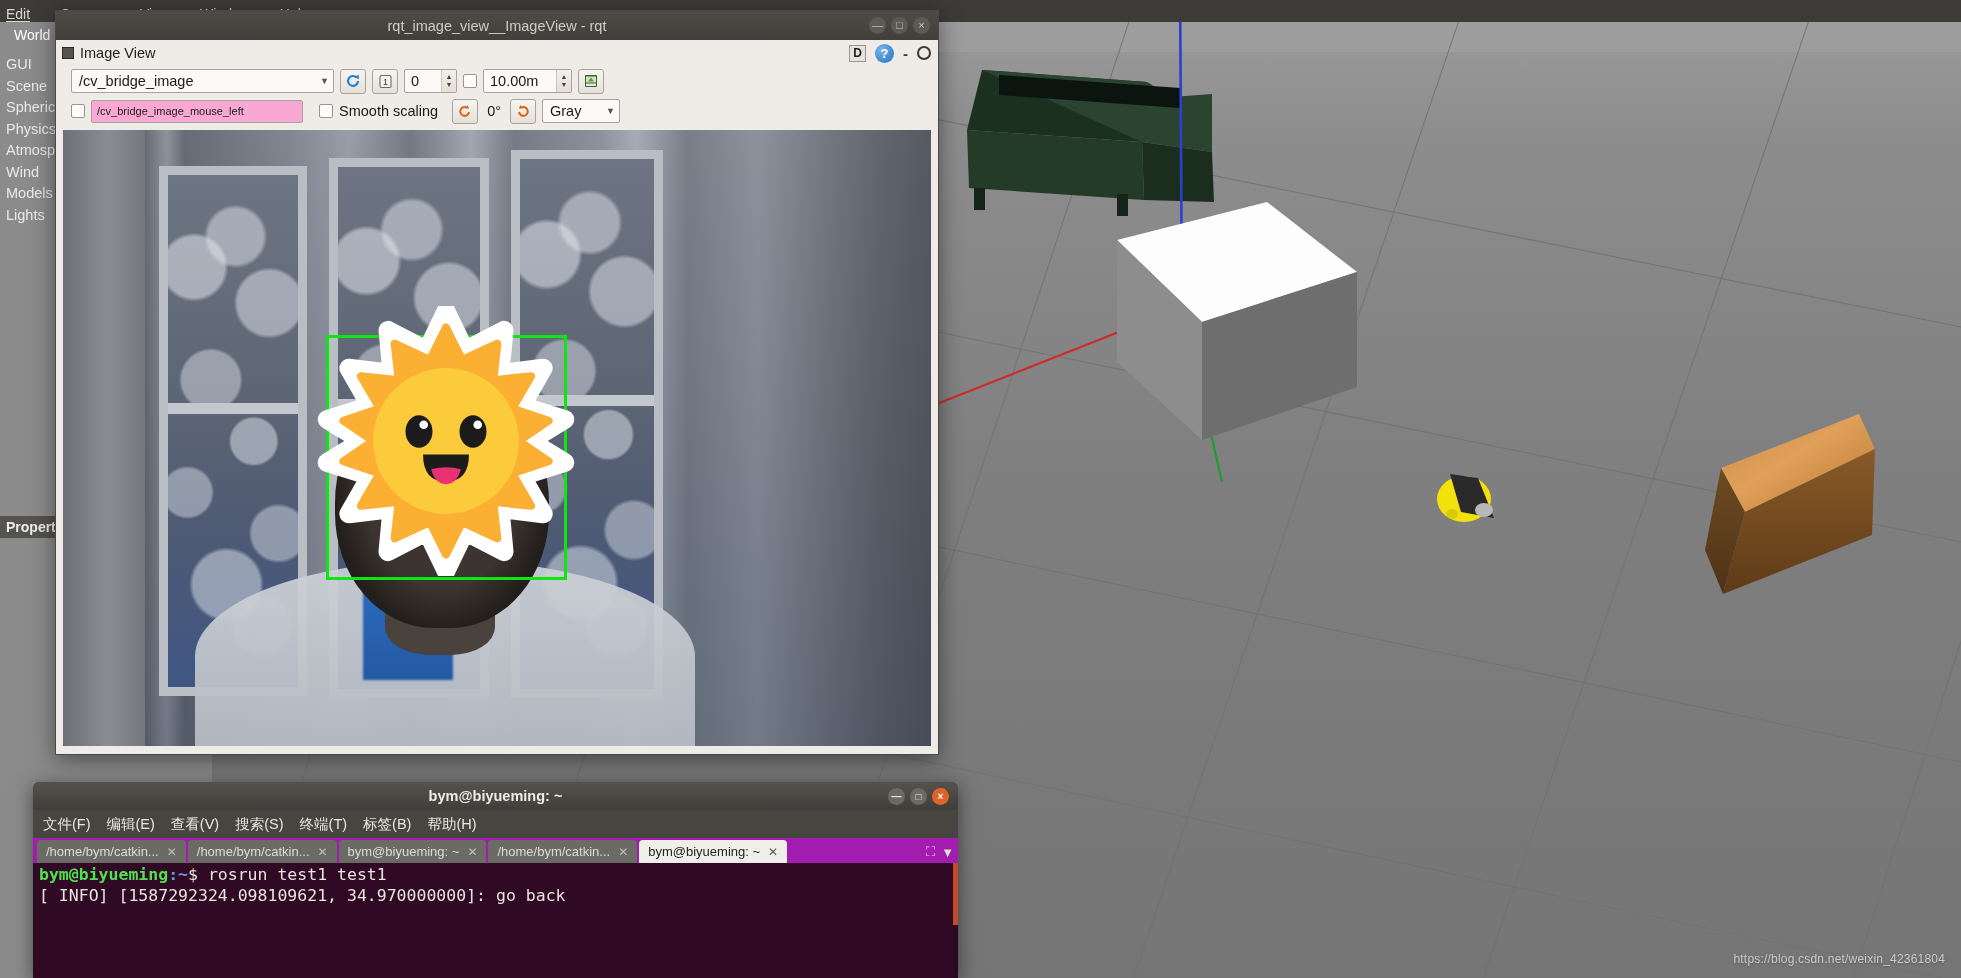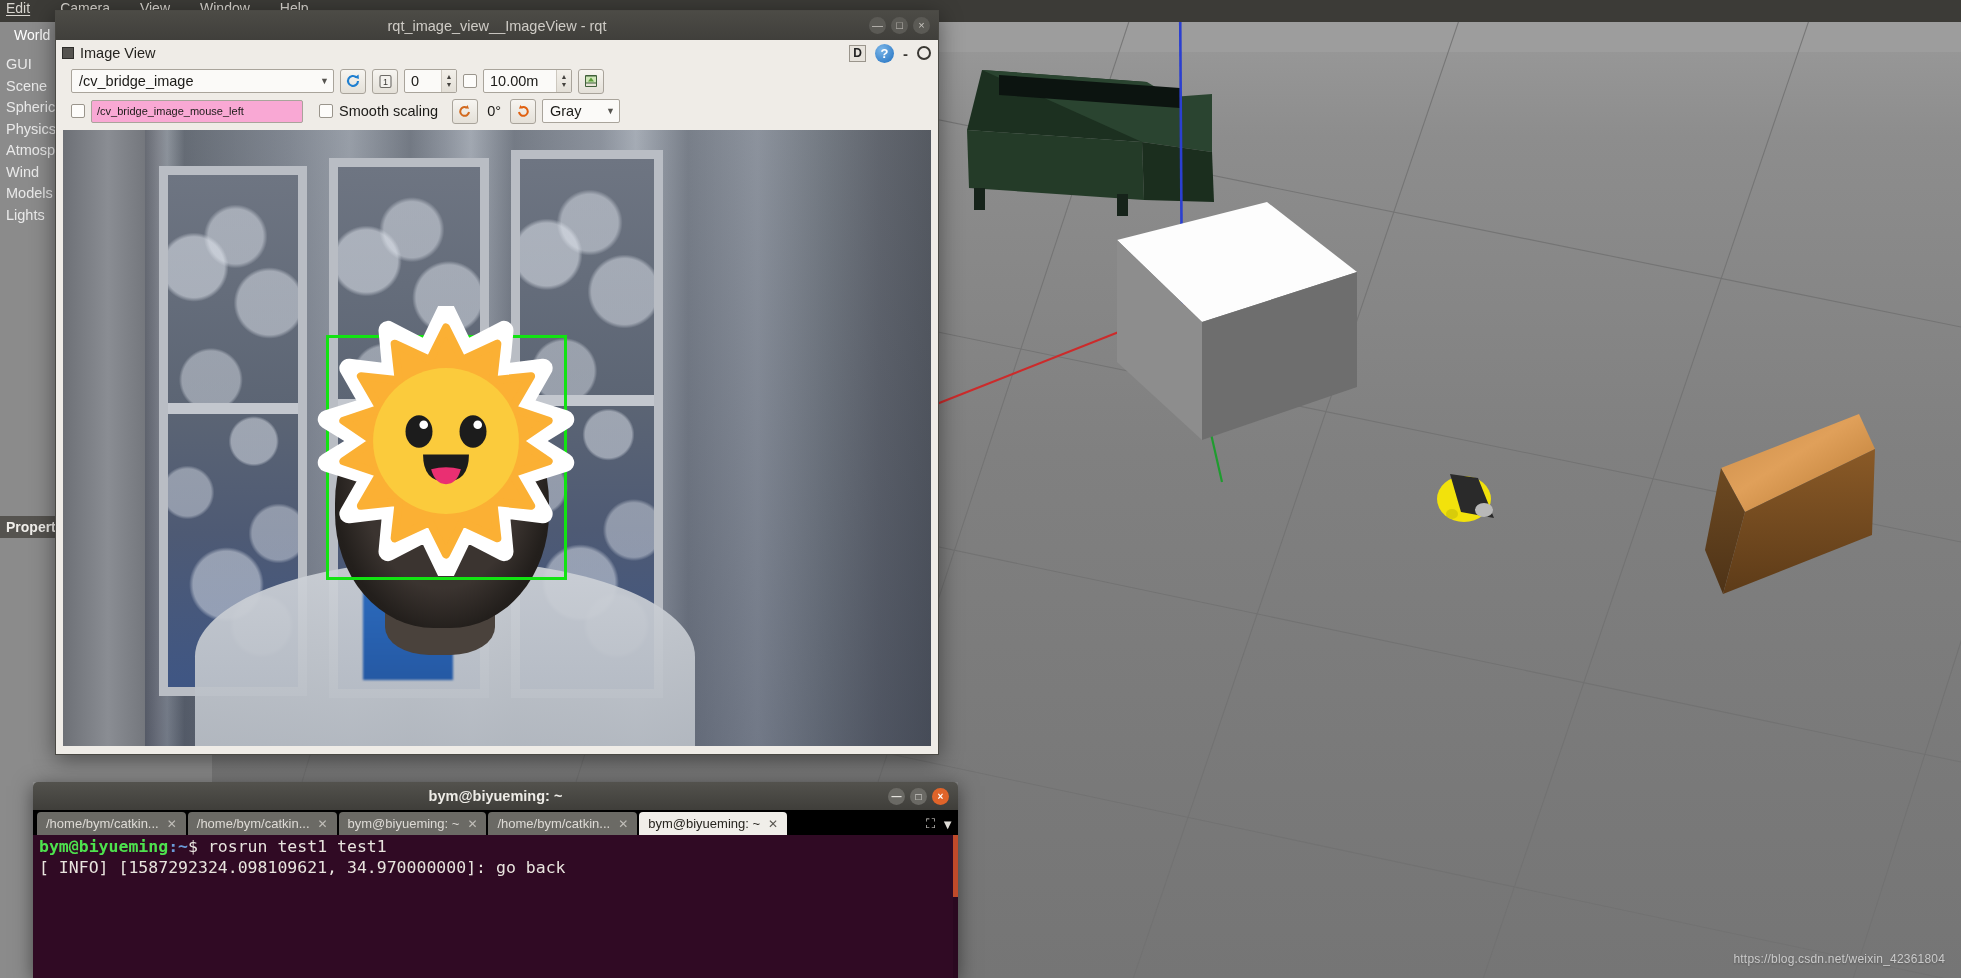--- a/index.html
+++ b/index.html
@@ -8,21 +8,21 @@
     overflow: hidden;
     font-family: "Liberation Sans", sans-serif;
     background: #7e7e7e;
   }
   #root { position: relative; width: 1961px; height: 978px; }
 
   
   .gz-menubar {
     position: absolute; left: 0; top: 0; width: 1961px; height: 22px;
     background: #3c3b37; color: #d8d5cf; font-size: 14px;
-    display: flex; align-items: flex-start; gap: 30px; padding-left: 6px;
+    display: flex; align-items: flex-end; gap: 30px; padding-left: 6px;
     z-index: 1;
   }
   .gz-menu-item { text-decoration: underline; text-underline-offset: 2px;
                   text-decoration-skip-ink: none; white-space: nowrap; }
 
   .gz-left-panel {
     position: absolute; left: 0; top: 22px; width: 212px; height: 956px;
     background: #8b8b8b; z-index: 1;
   }
   .gz-tabs { display: flex; height: 28px; background: #5e5e5e; }
@@ -226,21 +226,21 @@
   }
   .term-wc { position: absolute; right: 9px; display: flex; gap: 5px; align-items: center; }
   .twc { width: 17px; height: 17px; border-radius: 50%; background: #6a6964;
          color: #e9e7e2; font-size: 10px; text-align: center; line-height: 17px; }
   .twc.close { background: #e0642a; color: #fff; }
   .term-menubar {
     height: 28px; background: #464540; display: flex; align-items: center;
     gap: 16px; padding-left: 10px; color: #e8e6e1; font-size: 14.5px;
   }
   .term-tabs {
-    height: 25px; background: #000000; display: flex; align-items: flex-end;
+    height: 25px; background: #a21caf; display: flex; align-items: flex-end;
     padding: 0 4px; gap: 2px;
   }
   .term-tab {
     height: 23px; min-width: 136px; background: #6b6a65; color: #dedbd6;
     font-size: 13px; display: flex; align-items: center; justify-content: center;
     gap: 8px; padding: 0 9px; border-radius: 4px 4px 0 0;
   }
   .term-tab.active { background: #f0eee9; color: #27251f; }
   .term-tab .x { font-size: 12px; opacity: 0.75; }
   .term-tabs-right { margin-left: auto; display: flex; align-items: center; gap: 6px;
@@ -507,20 +507,29 @@
 <div class="term-window">
   <div class="term-titlebar">
     <span>bym@biyueming: ~</span>
     <div class="term-wc">
       <div class="twc">—</div>
       <div class="twc">□</div>
       <div class="twc close">×</div>
     </div>
   </div>
 
+  <div class="term-menubar">
+    <span>文件(F)</span>
+    <span>编辑(E)</span>
+    <span>查看(V)</span>
+    <span>搜索(S)</span>
+    <span>终端(T)</span>
+    <span>标签(B)</span>
+    <span>帮助(H)</span>
+  </div>
 
   <div class="term-tabs">
     <div class="term-tab">
       <span>/home/bym/catkin...</span>
       <span class="x">✕</span>
     </div>
     <div class="term-tab">
       <span>/home/bym/catkin...</span>
       <span class="x">✕</span>
     </div>

